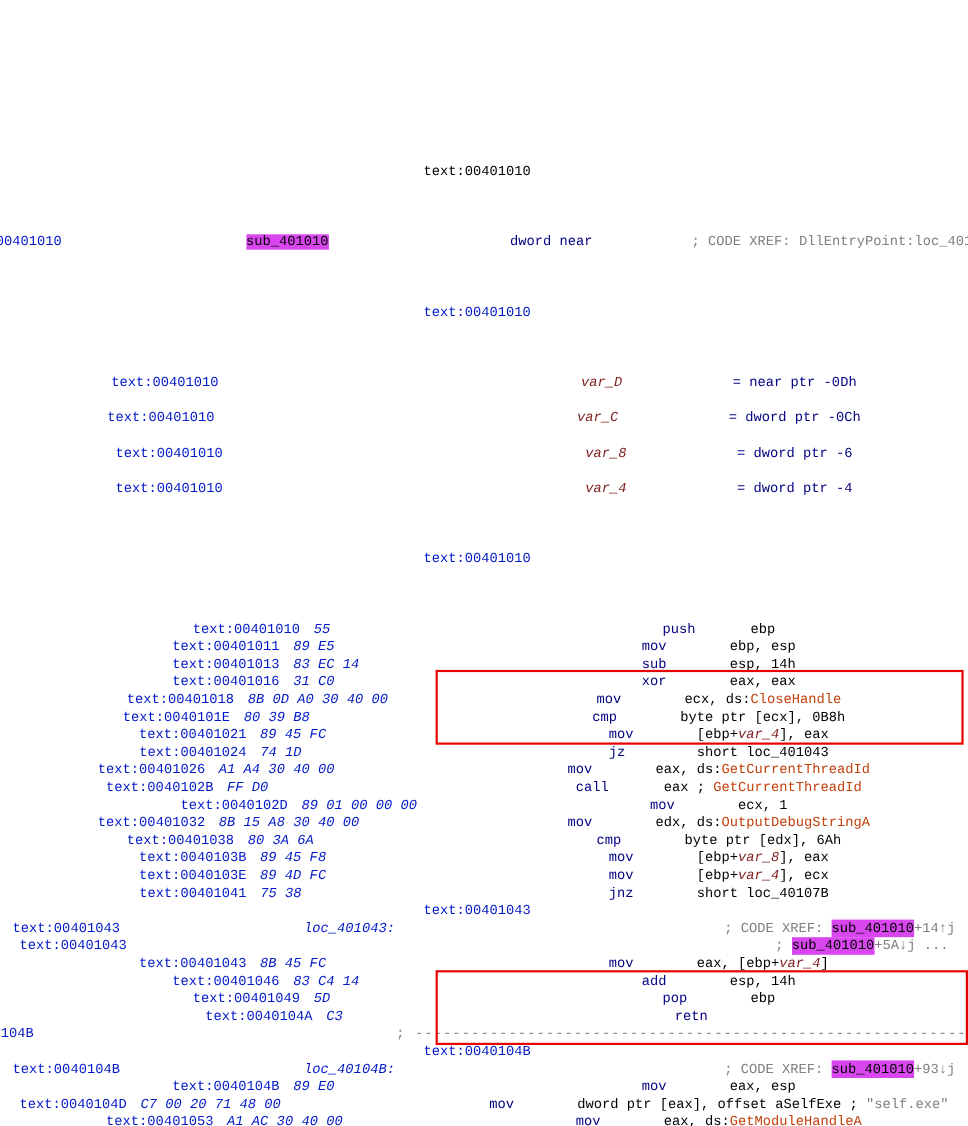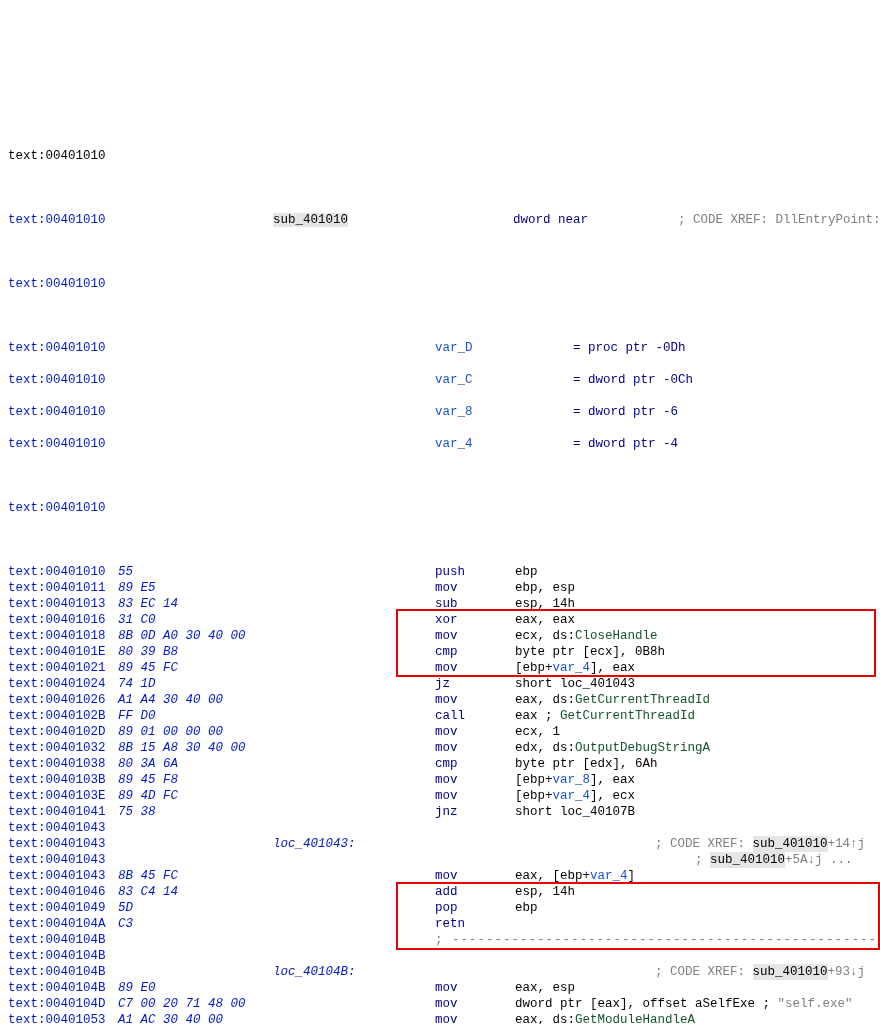--- a/index.html
+++ b/index.html
@@ -5,28 +5,28 @@
   body {
     margin: 0;
     padding: 4px 8px;
     background: #ffffff;
     font-family: Consolas, "Courier New", monospace;
     font-size: 12.5px;
     line-height: 16px;
     white-space: pre;
     color: #000;
   }
-  .line { display: flex; height: 16px; align-items: baseline; }
+  .line { display: flex; height: 16px; align-items: baseline; justify-content: center; }
   .addr   { color: #0018c8; min-width: 110px; display:inline-block; }
   .bytes  { color: #0018c8; min-width: 155px; display:inline-block;font-style:italic; }
   .label  { color: #0018c8; font-style: italic; }
-  .label-hi { color: #000; background: #e5e5e5; }
+  .label-hi { color: #000; background: #d946ef; }
   .kw     { color: #000080; }
-  .var    { color: #1d4ed8; }
-  .sym    { color: #14532d; }
+  .var    { color: #7f1d1d; font-style: italic; }
+  .sym    { color: #c2410c; }
   .cmt    { color: #808080; }
   .cmt-str{ color: #808080; }
   .plain  { color: #000; margin-left: 20px; }
   .mnemcol { min-width: 78px; display:inline-block; }
   .opcol   { min-width: 60px; display:inline-block; }
   .labelcol{ min-width: 162px; display:inline-block; }
   .dashes { color:#808080; letter-spacing:1px; }
   .redbox {
     position: absolute;
     border: 2px solid #e80000;
@@ -61,21 +61,21 @@
 </div>
 
 
 <div class="line"><span class="addr">text:00401010</span></div>
 
 
 <div class="line">
   <span class="addr">text:00401010</span>
   <span class="bytes"></span><span class="labelcol"></span>
   <span class="var" style="min-width:138px;display:inline-block">var_D</span>
-  <span class="kw">= proc ptr -0Dh</span>
+  <span class="kw">= near ptr -0Dh</span>
 </div>
 <div class="line">
   <span class="addr">text:00401010</span>
   <span class="bytes"></span><span class="labelcol"></span>
   <span class="var" style="min-width:138px;display:inline-block">var_C</span>
   <span class="kw">= dword ptr -0Ch</span>
 </div>
 <div class="line">
   <span class="addr">text:00401010</span>
   <span class="bytes"></span><span class="labelcol"></span>

